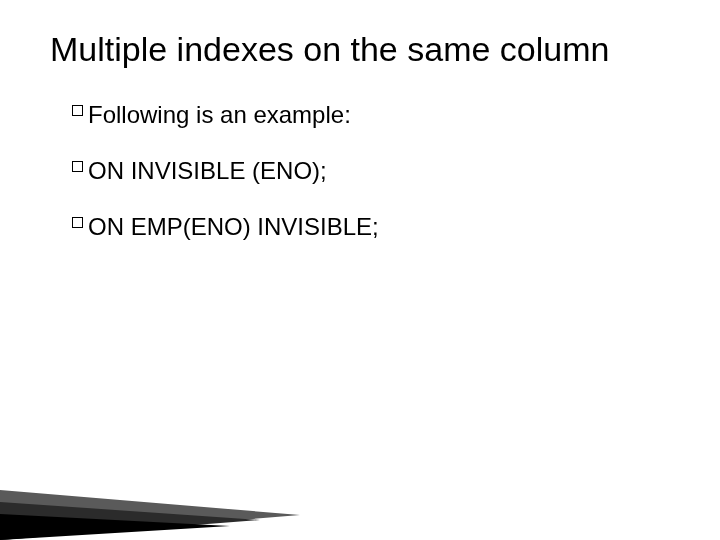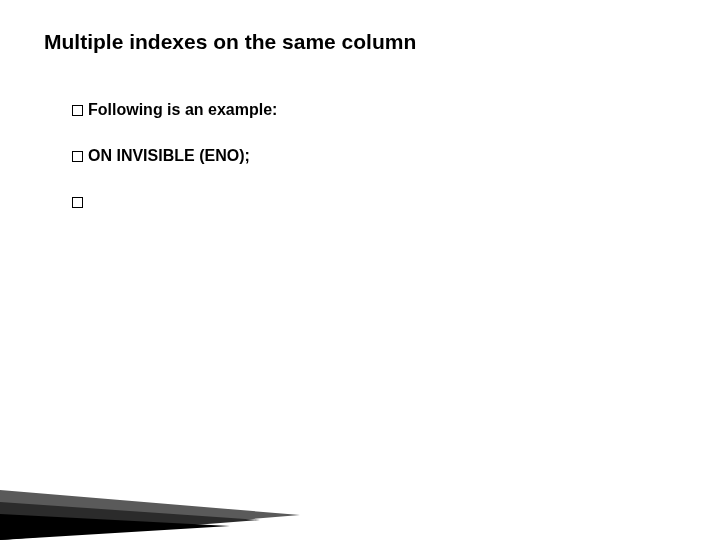--- a/index.html
+++ b/index.html
@@ -14,34 +14,33 @@
     position: relative;
   }
   .slide {
     width: 720px;
     height: 540px;
     position: relative;
     box-sizing: border-box;
   }
   .title {
     position: absolute;
-    left: 44px;
+    left: 50px;
     top: 30px;
-    font-size: 21px;
-    font-weight: 700;
+    font-size: 34px;
+    font-weight: 400;
     letter-spacing: 0px;
   }
   .content {
     position: absolute;
     left: 74px;
     top: 100px;
     width: 560px;
-    font-size: 16px;
+    font-size: 24px;
     line-height: 1.25;
-    font-weight: bold;
   }
   .bullet {
     margin-bottom: 26px;
     position: relative;
   }
   .bullet .square {
     position: absolute;
     left: -2px;
     top: 5px;
     width: 11px;
@@ -87,20 +86,21 @@
     <div class="bullet">
       <span class="square"></span>
       <span class="text">
         <span class="second-line">ON INVISIBLE (ENO);</span>
       </span>
     </div>
 
     <div class="bullet">
       <span class="square"></span>
       <span class="text">
+        <span class="second-line">ON EMP(ENO) INVISIBLE;</span>
       </span>
     </div>
 
   </div>
 
   <svg class="wedge" viewBox="0 0 300 80" preserveAspectRatio="none">
     <polygon points="0,80 300,55 0,30" fill="#5a5a5a"></polygon>
     <polygon points="0,80 260,60 0,42" fill="#2b2b2b"></polygon>
     <polygon points="0,80 230,66 0,54" fill="#000000"></polygon>
   </svg>

